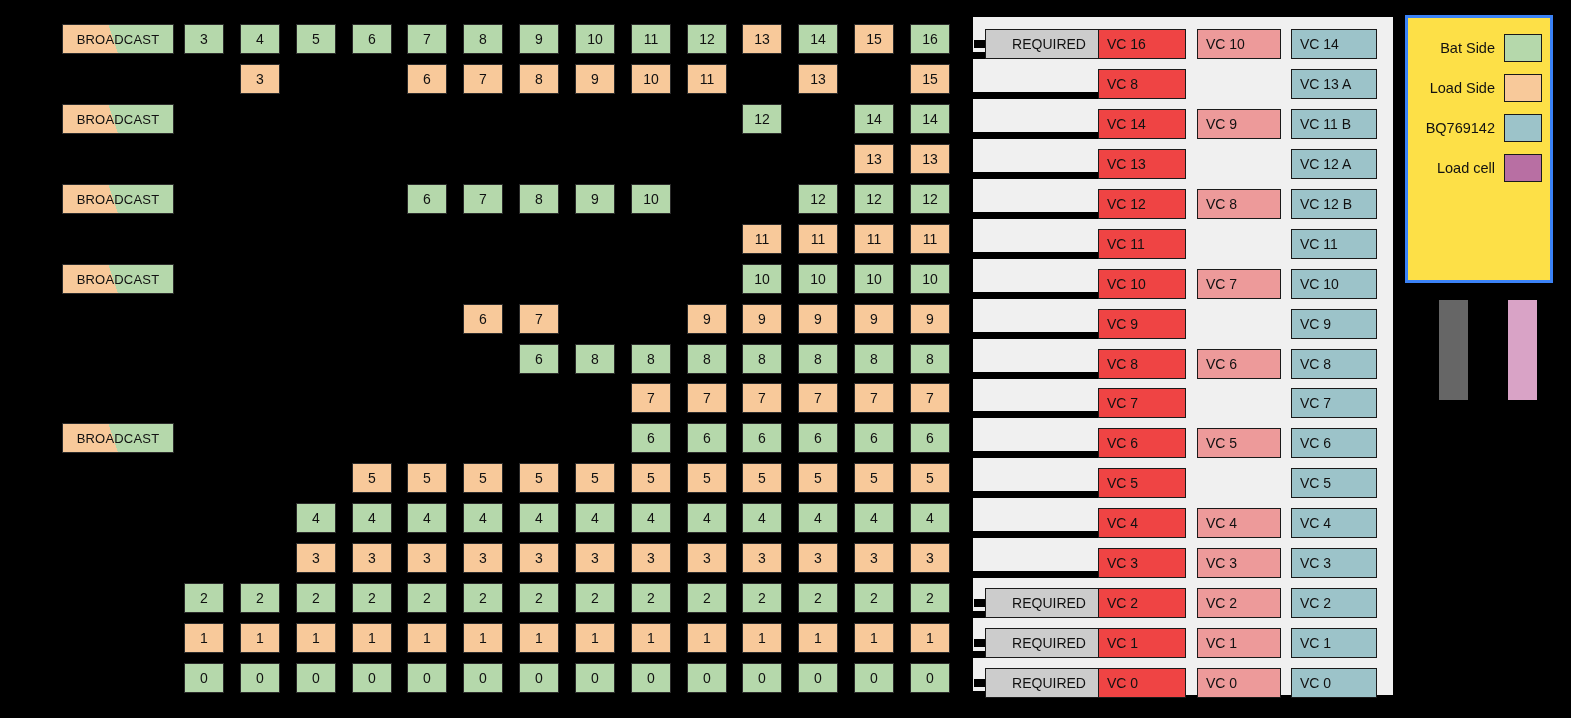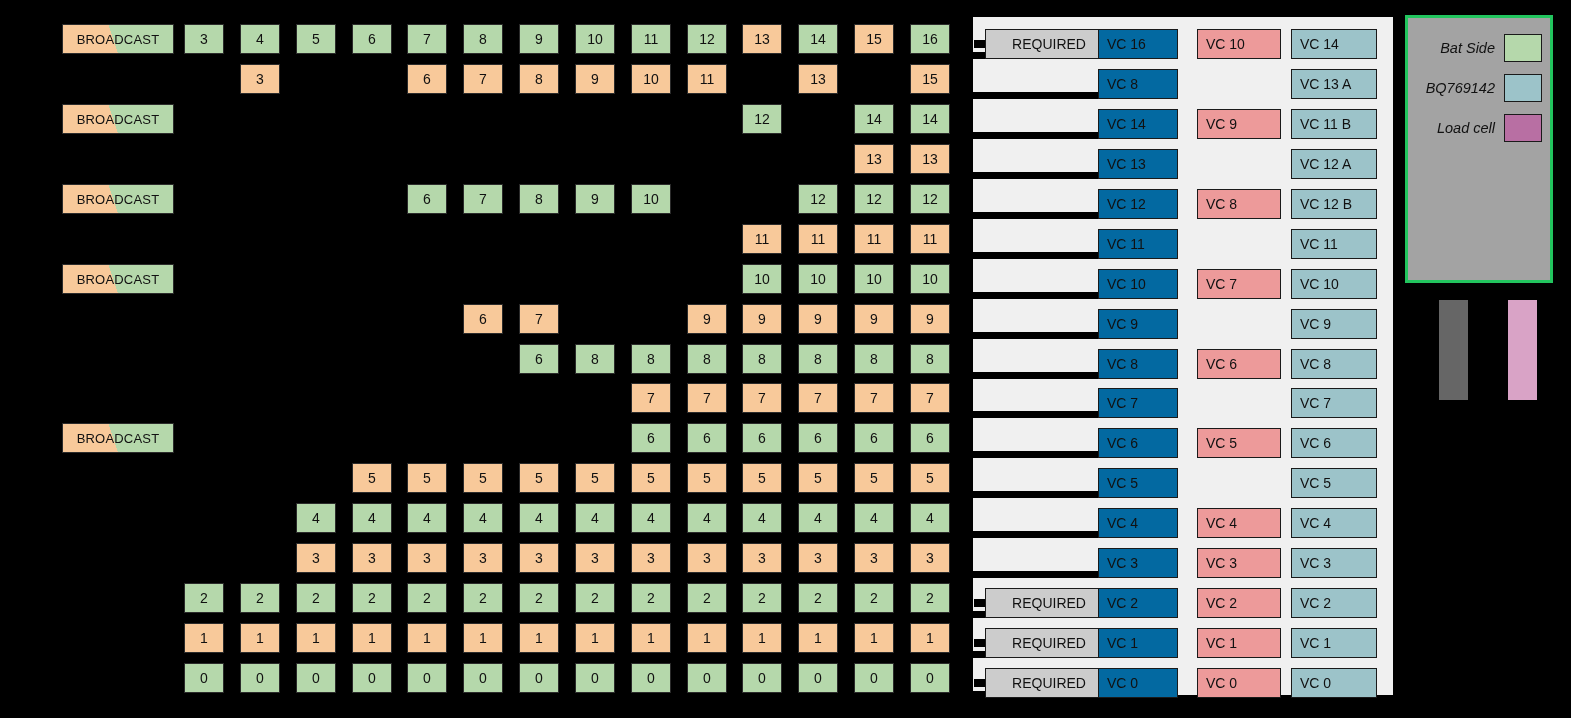--- a/index.html
+++ b/index.html
@@ -53,31 +53,30 @@
   .req-stub-l, .req-stub-r {
     position: absolute; top: 11px; height: 8px; width: 11px; background: #000;
   }
   .vc {
     position: absolute; height: 30px;
     border: 1px solid #1a1a1a;
     display: flex; align-items: center;
     padding-left: 8px;
     font-size: 14px; color: #111;
   }
-  .vc.c952  { background: #0369a1; width: 80px; }
+  .vc.c952  { background: #ef4444; width: 88px; }
   .vc.c942  { background: #ed9a9a; width: 84px; }
   .vc.c9142 { background: #9cc3c9; width: 86px; }
 
   
   #legend {
     position: absolute; left: 1405px; top: 15px;
     width: 148px; height: 268px;
-    background: #a3a3a3; border: 3px solid #22c55e;
+    background: #fde047; border: 3px solid #3b82f6;
     padding: 10px 8px 0 0;
-    font-style: italic;
   }
   .lg-row {
     display: flex; align-items: center; justify-content: flex-end;
     height: 40px; gap: 9px;
   }
   .lg-label { font-size: 14.5px; color: #111; white-space: nowrap; }
   .lg-swatch { width: 38px; height: 28px; border: 1px solid #1a1a1a; }
 
   #bar-gray { position: absolute; left: 1439px; top: 300px; width: 29px; height: 100px; background: #666666; }
   #bar-pink { position: absolute; left: 1508px; top: 300px; width: 29px; height: 100px; background: #d9a3c6; }
@@ -319,20 +318,24 @@
       <div class="vc c942" style="left: 224px; top: 651px;">VC 0</div>
       <div class="vc c9142" style="left: 318px; top: 651px;">VC 0</div>
     </div>
 
   <div id="legend">
       <div class="lg-row">
         <span class="lg-label">Bat Side</span>
         <span class="lg-swatch" style="background: rgb(181, 216, 171);"></span>
       </div>
       <div class="lg-row">
+        <span class="lg-label">Load Side</span>
+        <span class="lg-swatch" style="background: rgb(248, 201, 154);"></span>
+      </div>
+      <div class="lg-row">
         <span class="lg-label">BQ769142</span>
         <span class="lg-swatch" style="background: rgb(156, 195, 201);"></span>
       </div>
       <div class="lg-row">
         <span class="lg-label">Load cell</span>
         <span class="lg-swatch" style="background: rgb(184, 111, 163);"></span>
       </div>
     </div>
 
   <div id="bar-gray"></div>

